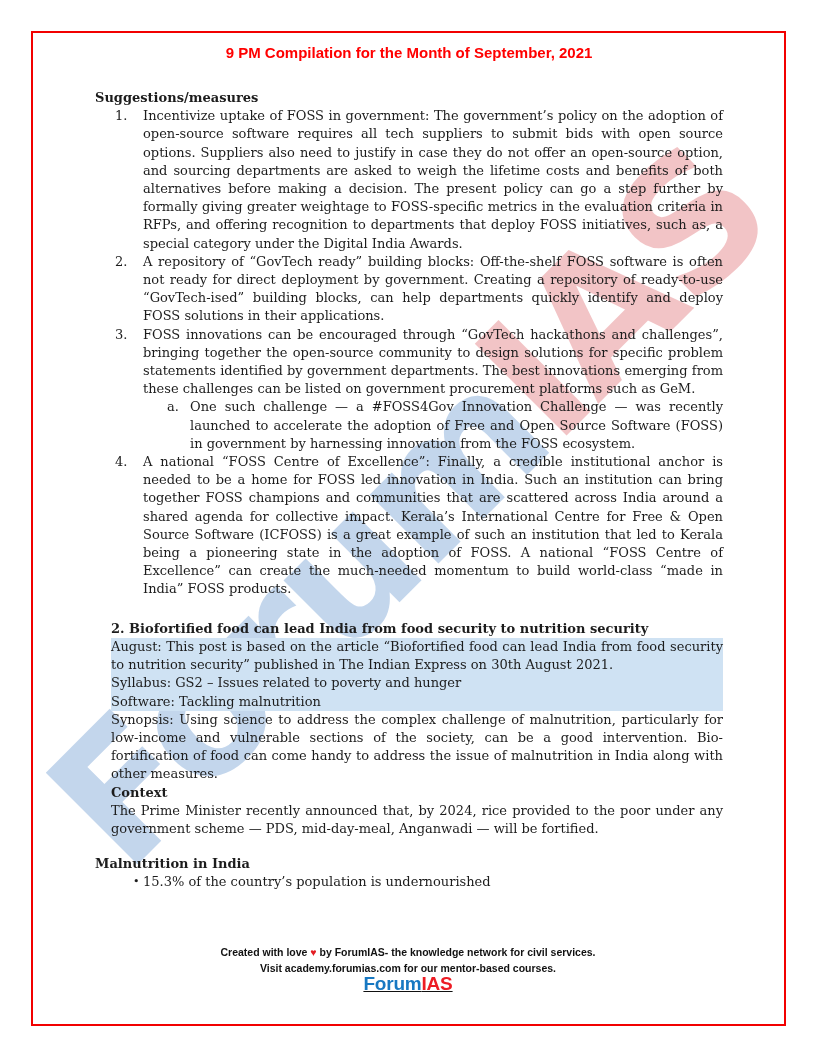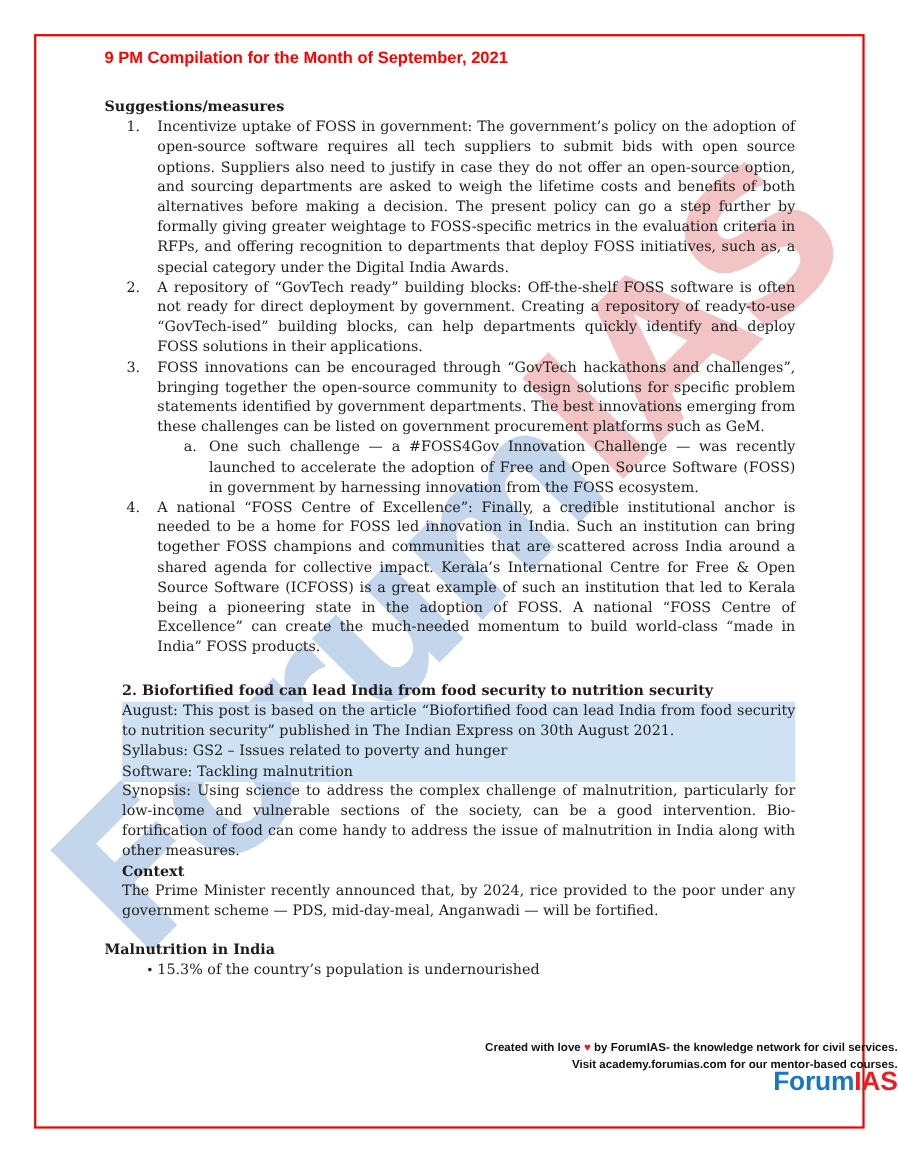--- a/index.html
+++ b/index.html
@@ -9,38 +9,38 @@
          border:2px solid var(--border-red);pointer-events:none;}
   .watermark{position:absolute;left:50%;top:48%;
              transform:translate(-50%,-50%) rotate(-45deg);
              font-family:"DejaVu Sans",sans-serif;font-weight:bold;font-size:178px;
              letter-spacing:-6px;white-space:nowrap;z-index:0;user-select:none;}
   .watermark .wm1{color:var(--watermark-blue);}
   .watermark .wm2{color:var(--watermark-pink);}
   .content{position:absolute;left:95px;top:44px;width:628px;z-index:1;
            font-size:13px;line-height:18.2px;color:var(--text-black);text-align:justify;}
   .doc-title{font-family:"Liberation Sans",sans-serif;font-weight:bold;font-size:15px;
-             color:var(--accent-red);margin:0 0 28px 0;line-height:17px;}
+             color:var(--accent-red);text-align:center;margin:0 0 28px 0;line-height:17px;}
   .h-bold{font-weight:bold;margin:0;}
   .para{margin:0;}
   .li{position:relative;padding-left:48px;}
   .li .num{position:absolute;left:20px;top:0;}
   .li.sub{padding-left:47px;margin:0;}
   .li.sub .num{left:24px;}
   .li.bullet{padding-left:48px;}
   .li.bullet .num{left:38px;font-size:11px;}
   .article{margin-top:21px;margin-left:16px;}
   .highlight{background:var(--highlight-blue);}
   .malnutrition{margin-top:17px;}
-  .footer{position:absolute;left:0;right:0;top:945px;text-align:right;z-index:1;
+  .footer{position:absolute;left:0;right:0;top:945px;text-align:center;z-index:1;
           font-family:"Liberation Sans",sans-serif;font-weight:bold;font-size:10.5px;
           line-height:15.5px;color:#111111;}
   .footer p{margin:0;}
   .heart{color:var(--heart-red);}
-  .logo{font-size:24px;margin-top:6px;letter-spacing:-0.2px;}
+  .logo{font-size:19px;margin-top:6px;letter-spacing:-0.2px;text-decoration:underline;}
   .logo .lg1{color:var(--logo-blue);}
   .logo .lg2{color:var(--logo-red);}
   b{font-weight:normal;}
 </style>
 </head>
 <body>
 
 <div class="page">
   <div class="frame"></div>
 

